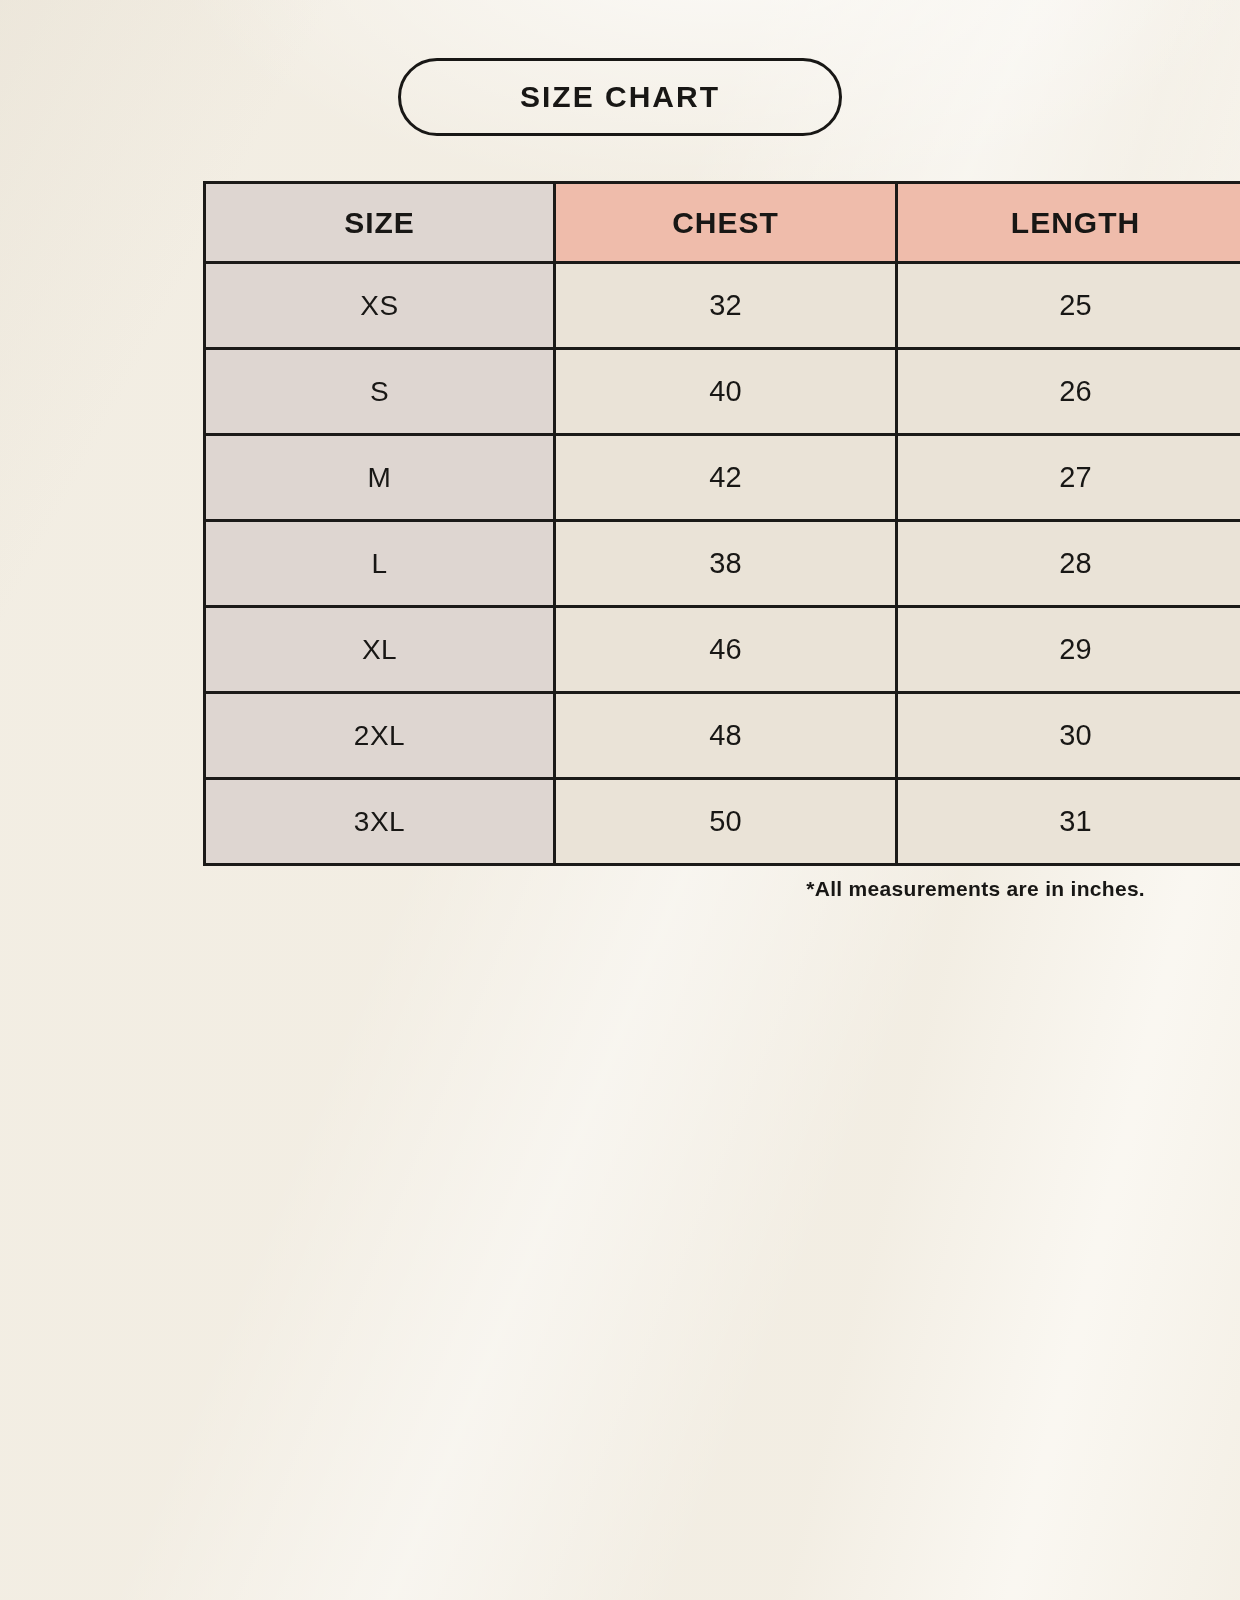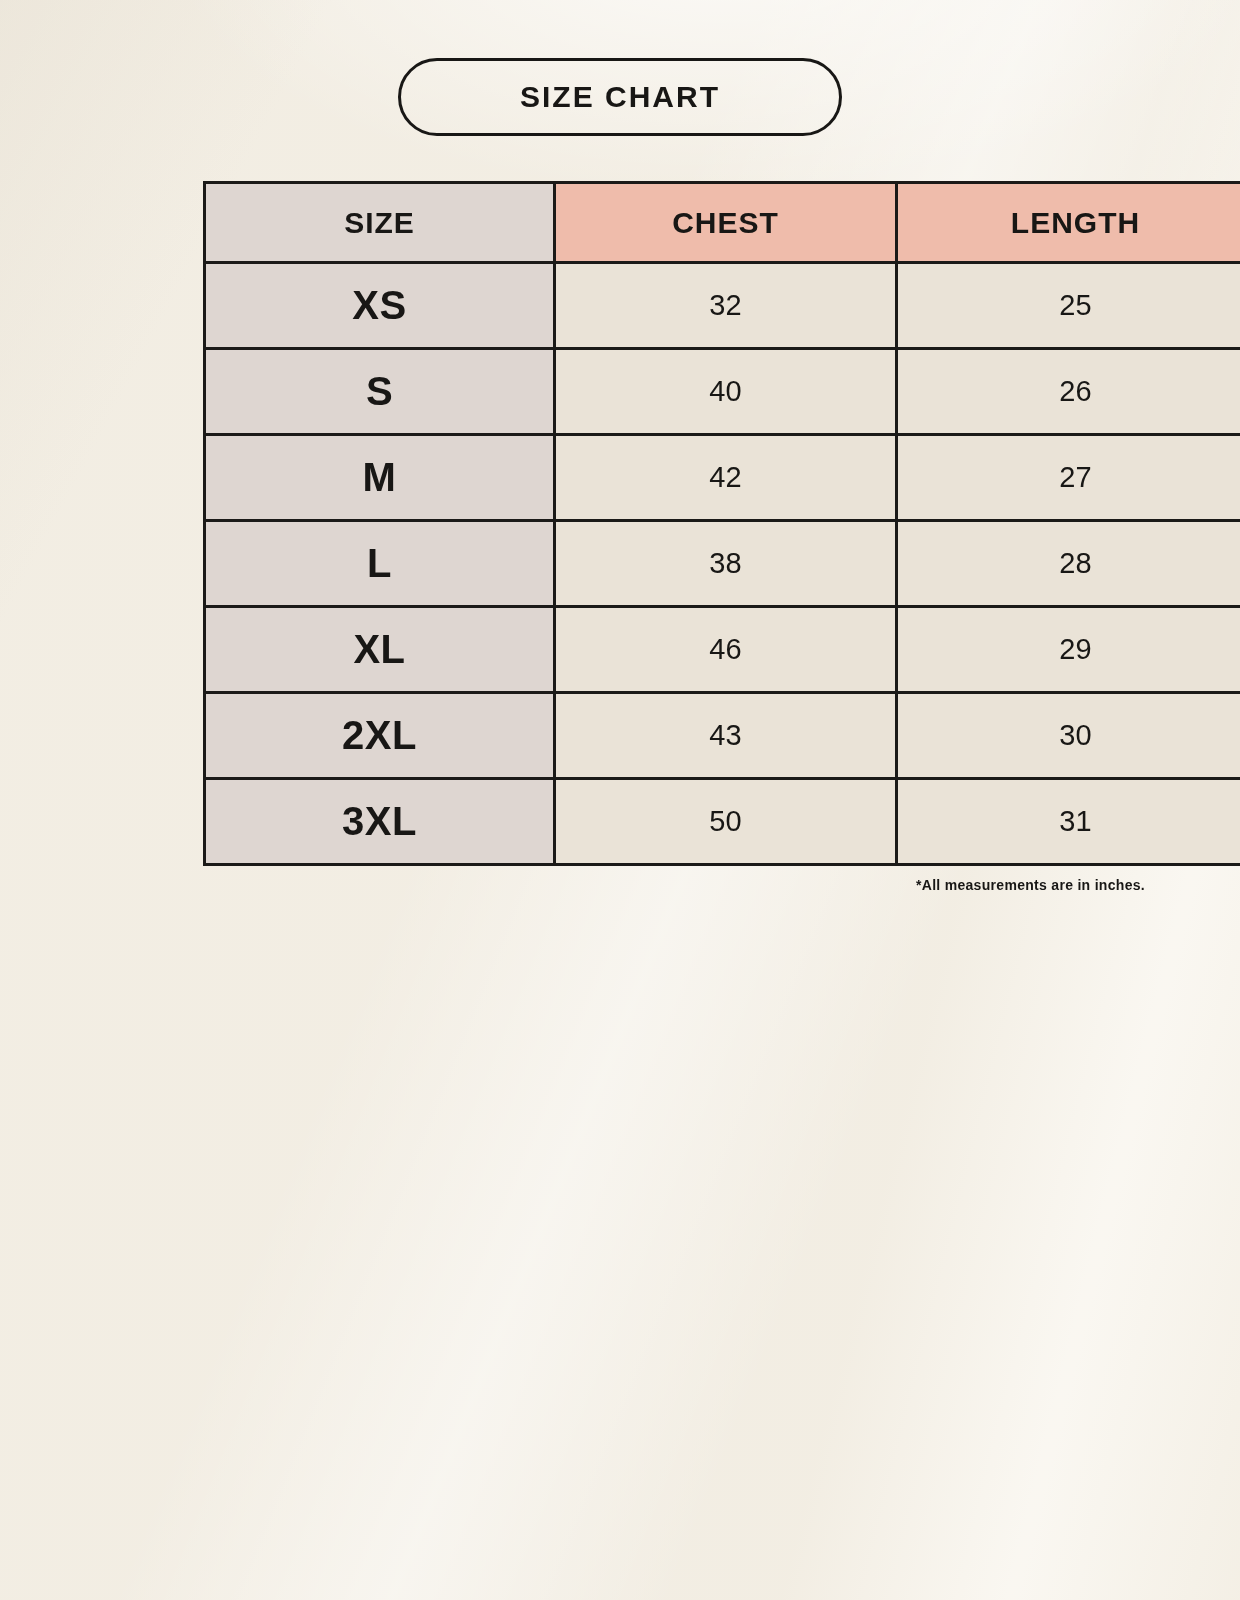--- a/index.html
+++ b/index.html
@@ -80,36 +80,36 @@
     font-size: 30px;
     font-weight: bold;
     letter-spacing: 1px;
   }
   th.col-head-size { background: var(--neutral-taupe); }
   th.col-head-accent { background: var(--accent-salmon); }
 
   table.size-chart tbody th.size-cell {
     height: 86px;
     background: var(--neutral-taupe);
-    font-size: 40px;
-    font-weight: bold;
+    font-size: 28px;
+    font-weight: normal;
     letter-spacing: 0.5px;
   }
   table.size-chart tbody td.value-cell {
     height: 86px;
     background: var(--cell-cream);
     font-size: 29px;
     font-weight: normal;
   }
 
   .footnote {
     width: 1050px;
     margin: 10px auto 0 auto;
     text-align: right;
-    font-size: 14px;
+    font-size: 21px;
     font-weight: bold;
     letter-spacing: 0.3px;
     color: var(--ink);
   }
 </style>
 </head>
 <body>
 
 <div class="canvas">
 
@@ -153,21 +153,21 @@
             <td class="value-cell">38</td>
             <td class="value-cell">28</td>
           </tr>
           <tr>
             <th class="size-cell">XL</th>
             <td class="value-cell">46</td>
             <td class="value-cell">29</td>
           </tr>
           <tr>
             <th class="size-cell">2XL</th>
-            <td class="value-cell">43</td>
+            <td class="value-cell">48</td>
             <td class="value-cell">30</td>
           </tr>
           <tr>
             <th class="size-cell">3XL</th>
             <td class="value-cell">50</td>
             <td class="value-cell">31</td>
           </tr>
         </tbody>
     </table>
   </div>

